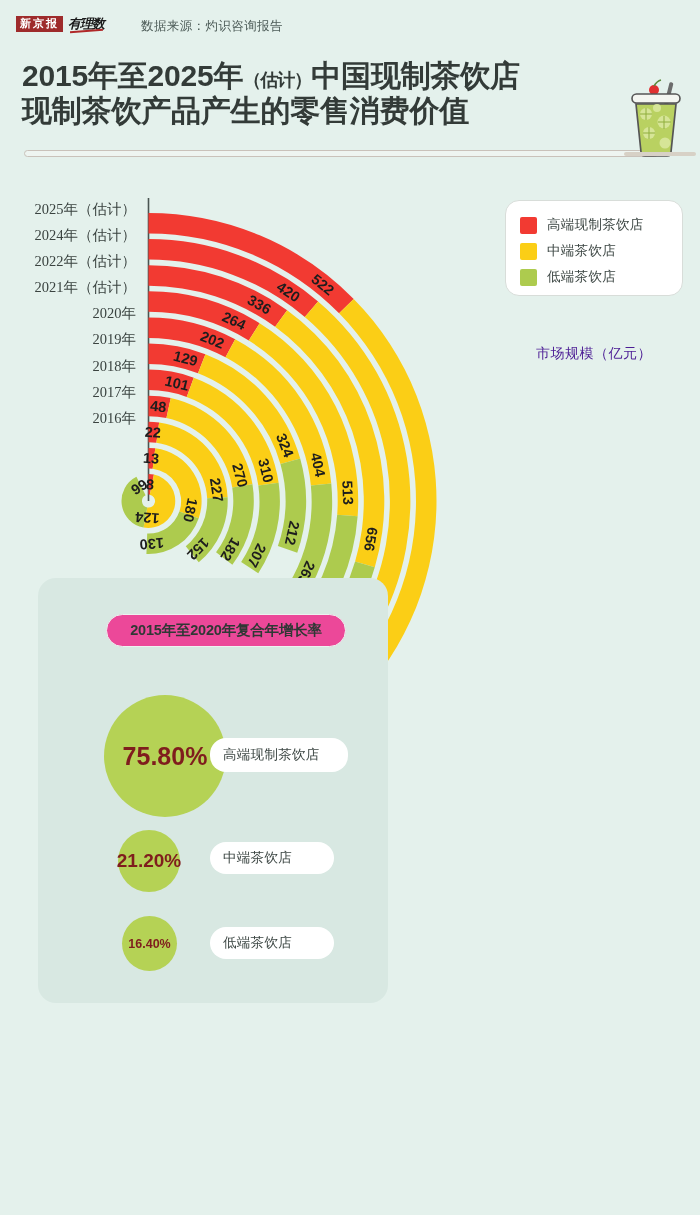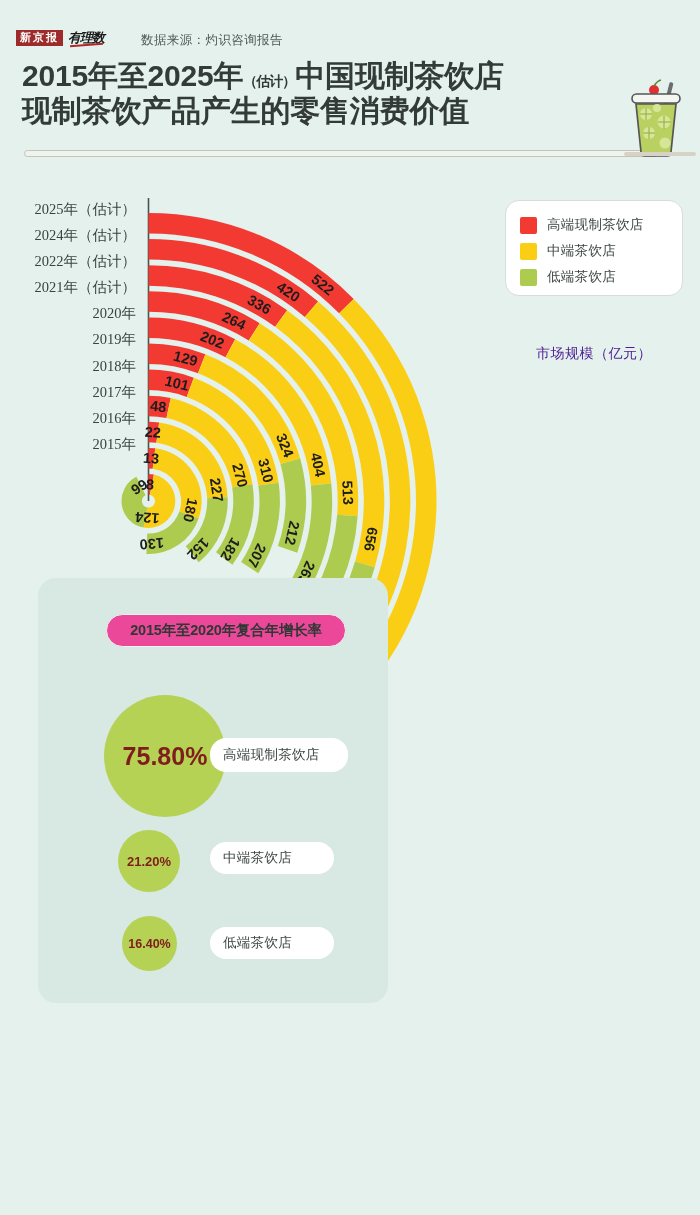--- a/index.html
+++ b/index.html
@@ -3,21 +3,21 @@
 <meta charset="utf-8">
 <style>
   * { box-sizing: border-box; margin:0; padding:0; }
   html,body{ background:#e4f1ec; }
   body{
     width:700px; height:1215px; position:relative; overflow:hidden;
     font-family:"Liberation Sans","DejaVu Sans",sans-serif;
     background:#e4f1ec;
   }
   
-  #header{ position:absolute; left:0; top:14px; width:668px; height:48px; }
+  #header{ position:absolute; left:0; top:0; width:668px; height:48px; }
   #logo-box{
     position:absolute; left:16px; top:15px;
     display:flex; align-items:center; gap:5px;
   }
   #logo-badge{
     background:#9e2b2b; color:#fff; font-size:11px; font-weight:bold;
     padding:2px 4px 3px 4px; letter-spacing:2px; line-height:1;
     font-family:"DejaVu Sans",sans-serif;
   }
   #logo-script{
@@ -31,21 +31,21 @@
   #source{
     position:absolute; left:125px; top:18px;
     font-size:12.5px; color:#4c5b57; letter-spacing:.4px;margin-left:16px;
   }
   
   #title{
     position:absolute; left:22px; top:58px; width:620px;
     font-size:30px; font-weight:bold; color:#333b38;
     line-height:1.17; letter-spacing:-0.2px;
   }
-  #title .sm{ font-size:14px; font-weight:bold; letter-spacing:-1px; }
+  #title .sm{ font-size:18px; font-weight:bold; letter-spacing:-1px; }
   #title-rule{
     position:absolute; left:24px; top:150px; width:634px; height:7px;
     border:1.4px solid #c9c2ba; border-radius:4px; background:#eef5f1;
   }
   
   #cup{ position:absolute; left:624px; top:78px; width:72px; height:80px; }
   
   #legend{
     position:absolute; left:505px; top:200px; width:178px; height:96px;
     background:#ffffff; border:1.3px solid #d8ddd9; border-radius:14px;
@@ -87,21 +87,21 @@
     display:flex; align-items:center; justify-content:center;
     font-weight:bold; color:#7f1d1d;
   }
   .bub-pill{
     position:absolute; background:#fff; border-radius:16px;
     display:flex; align-items:center; padding-left:13px;
     font-size:13.5px; color:#3c4643; letter-spacing:.3px;
   }
   #b1{ left:66px; top:117px;  width:122px; height:122px; font-size:25px; }
   #p1{ left:172px; top:160px; width:138px; height:34px; }
-  #b2{ left:80px;  top:252px; width:62px;  height:62px;  font-size:13px; }
+  #b2{ left:80px;  top:252px; width:62px;  height:62px;  font-size:19px; }
   #p2{ left:172px; top:264px; width:124px; height:32px; }
   #b3{ left:84px;  top:338px; width:55px;  height:55px;  font-size:12.5px; }
   #p3{ left:172px; top:349px; width:124px; height:32px; }
 </style>
 </head>
 <body>
 
 <div id="header">
   <div id="logo-box">
     <span id="logo-badge">新京报</span>
@@ -159,21 +159,20 @@
 <div id="years">
   <div class="year-lb">2025年（估计）</div>
   <div class="year-lb">2024年（估计）</div>
   <div class="year-lb">2022年（估计）</div>
   <div class="year-lb">2021年（估计）</div>
   <div class="year-lb">2020年</div>
   <div class="year-lb">2019年</div>
   <div class="year-lb">2018年</div>
   <div class="year-lb">2017年</div>
   <div class="year-lb">2016年</div>
-  <div class="year-lb">2015年</div>
 </div>
 
 <svg id="chart" viewBox="0 0 700 1215">
   <line x1="148.5" y1="198" x2="148.5" y2="501" stroke="#4a5552" stroke-width="1.6"></line>
   <g id="arcs">
       <path d="M 148.50 474.00 A 27.00 27.00 0 0 1 153.91 474.55 L 149.80 494.63 A 6.50 6.50 0 0 0 148.50 494.50 Z" fill="#F23A32"></path>
       <path d="M 153.91 474.55 A 27.00 27.00 0 0 1 143.56 527.54 L 147.31 507.39 A 6.50 6.50 0 0 0 149.80 494.63 Z" fill="#FBCE16"></path>
       <path d="M 143.56 527.54 A 27.00 27.00 0 0 1 136.43 476.85 L 145.59 495.19 A 6.50 6.50 0 0 0 147.31 507.39 Z" fill="#ADCB4E"></path>
       <path d="M 148.50 447.90 A 53.10 53.10 0 0 1 155.28 448.33 L 152.66 468.67 A 32.60 32.60 0 0 0 148.50 468.40 Z" fill="#F23A32"></path>
       <path d="M 155.28 448.33 A 53.10 53.10 0 0 1 198.74 518.20 L 179.34 511.56 A 32.60 32.60 0 0 0 152.66 468.67 Z" fill="#FBCE16"></path>

